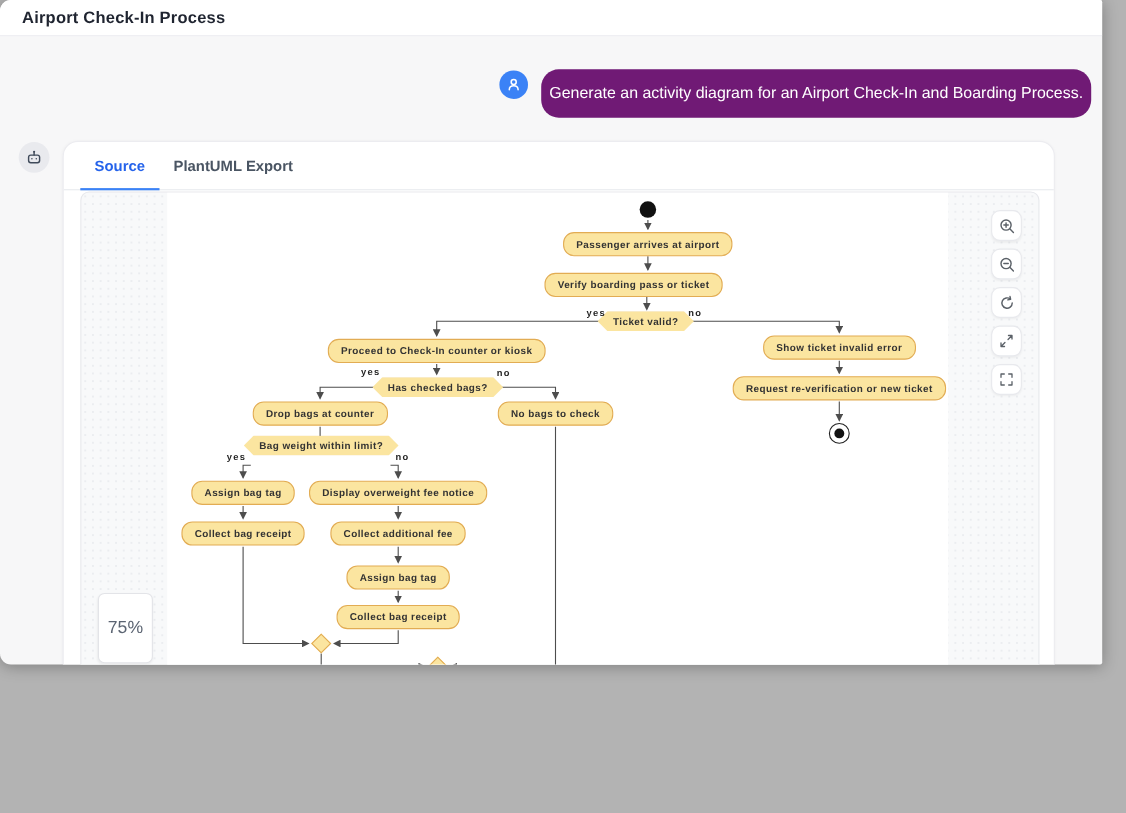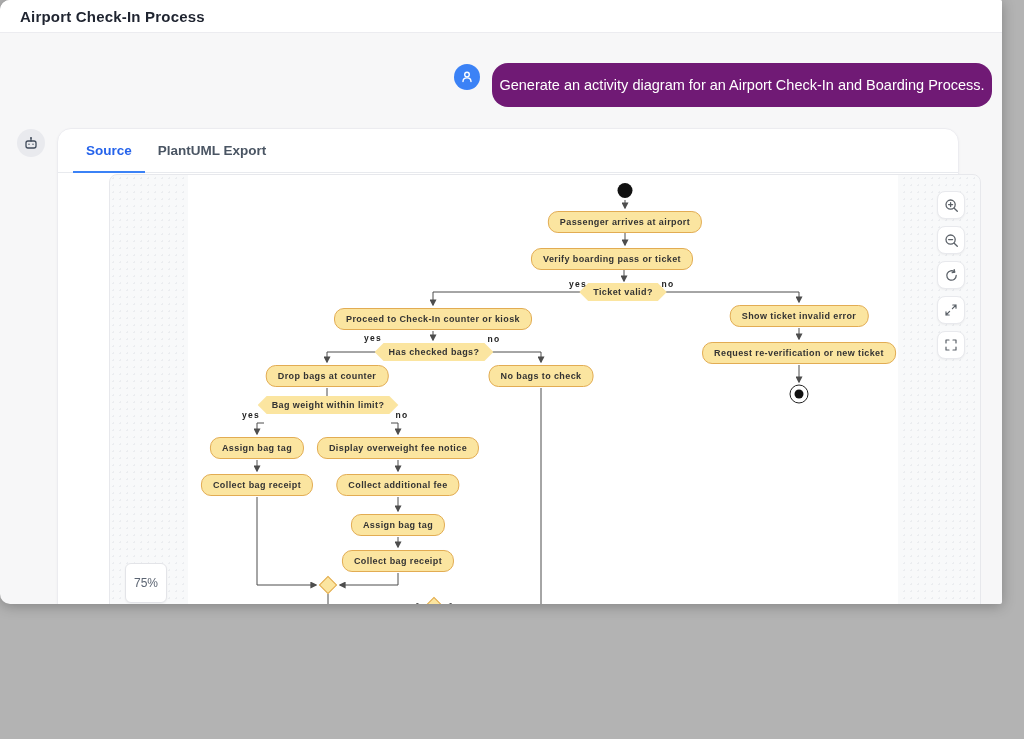--- a/index.html
+++ b/index.html
@@ -39,21 +39,20 @@
   .tabs { position:absolute; left:0; top:0; width:100%; height:44px; border-bottom:1px solid #e8eaee; display:flex; padding-left:15px; }
   .tab { height:44px; display:flex; align-items:center; padding:0 13px; font-size:13.5px; font-weight:bold; color:#4a5563; border-bottom:2px solid transparent; cursor:pointer; }
   .tab.active { color:#2563eb; border-bottom:2px solid #3b82f6; }
 
   .viewport {
     position:absolute; left:15px; top:45px; width:872px; height:440px;
     border:1px solid #e7e8ec; border-radius:8px; overflow:hidden;
     background-color:#f8f9fa;
     background-image:radial-gradient(#ebedf0 1px, transparent 1px);
     background-size:7px 7px;
-    margin-left:36px;
   }
   .canvas { position:absolute; left:78px; top:0; width:710px; height:440px; background:#ffffff; }
   .edges { position:absolute; left:0; top:0; }
 
   .activity {
     position:absolute; transform:translateX(-50%);
     background:#fbe5a0; border:1px solid #e2ac53; border-radius:10px;
     padding:5px 11px; font-size:9px; font-weight:bold; color:#333333;
     letter-spacing:.4px; white-space:nowrap; z-index:2;
   }
@@ -77,21 +76,21 @@
   .end-node .dot { width:9px; height:9px; border-radius:50%; background:#111111; }
 
   .zoom-controls { position:absolute; right:15px; top:16px; display:flex; flex-direction:column; gap:7px; z-index:5; }
   .icon-btn {
     width:28px; height:28px; background:#ffffff; border:1px solid #e8e9ed; border-radius:8px;
     display:flex; align-items:center; justify-content:center; cursor:pointer;
     box-shadow:0 1px 2px rgba(0,0,0,.05); color:#5b6168;
   }
   .zoom-badge {
     position:absolute; left:15px; bottom:10px; background:#ffffff; border:1px solid #e3e4e8;
-    border-radius:6px; padding:12px 8px; font-size:12px; color:#5b6472; z-index:5;
+    border-radius:6px; padding:22px 8px; font-size:16px; color:#5b6472; z-index:5;
     box-shadow:0 1px 2px rgba(0,0,0,.05);
   }
 
   .card-footer { position:absolute; right:22px; bottom:14px; display:flex; gap:19px; }
   .footer-btn {
     height:29px; display:flex; align-items:center; gap:8px; padding:0 15px;
     background:#ffffff; border:1px solid #a8c7fa; border-radius:8px;
     color:#2563eb; font-size:13px; font-weight:bold; cursor:pointer;margin-left:24px;
   }
   svg { display:block; }

